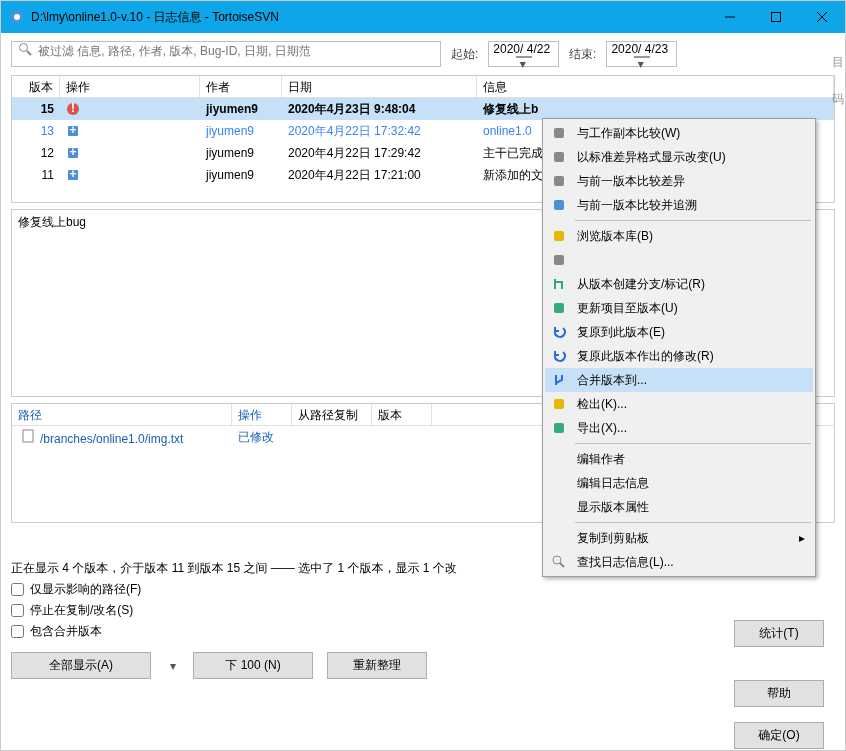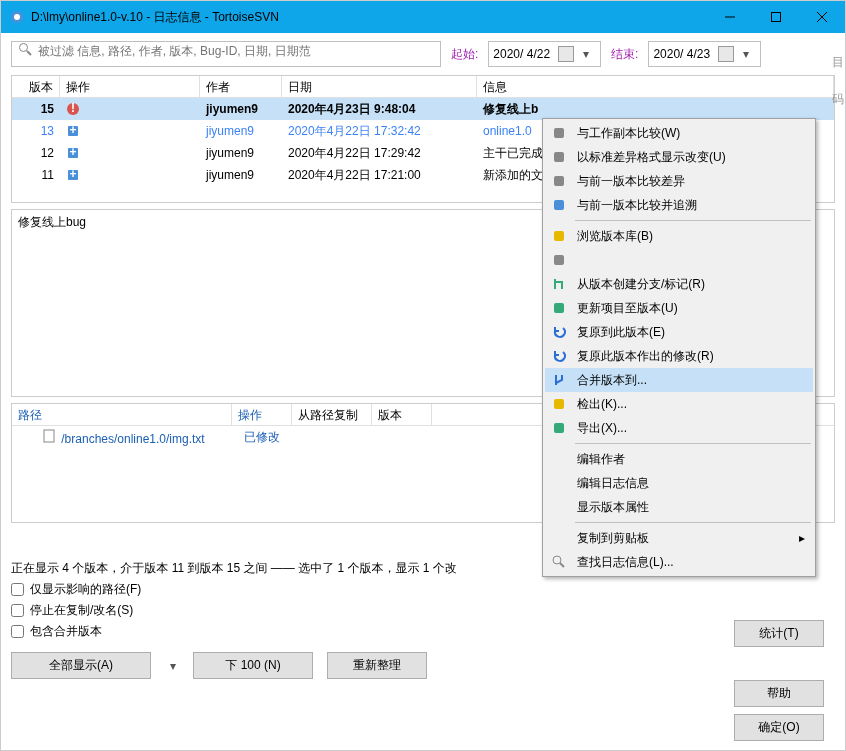--- a/index.html
+++ b/index.html
@@ -7,56 +7,56 @@
 .window{width:846px;height:751px;border:1px solid #ccc;background:#fff;}
 .titlebar{height:32px;display:flex;align-items:center;padding:0 0 0 8px;background:#0ea5e9;}
 .titlebar .icon{width:16px;height:16px;margin-right:6px;display:inline-flex;align-items:center;justify-content:center;}
 .titlebar .title{flex:1;font-size:12px;color:#000;}
 .winbtns{display:flex;}
 .winbtn{width:46px;height:32px;display:flex;align-items:center;justify-content:center;color:#000;}
 .searchbar{display:flex;align-items:center;padding:8px 10px;gap:6px;}
 .searchbox{flex:0 0 430px;height:26px;border:1px solid #bfbfbf;display:flex;align-items:flex-end;padding:8px 6px;background:#fff;}
 .searchbox .sicn{width:16px;height:16px;margin-right:4px;}
 .searchbox input{border:none;outline:none;flex:1;color:#666;background:transparent;}
-.lbl{margin:0 4px;color:#a21caf;}
-.datebox{display:flex;align-items:center;height:26px;border:1px solid #bfbfbf;padding:0 4px;background:#fff;}
+.lbl{margin:0 4px;color:#404040;}
+.datebox{display:flex;align-items:center;height:26px;border:1px solid #bfbfbf;padding:0 4px;background:#fff;flex-direction:column;}
 .datebox span{margin-right:4px;}
 .calicon{width:16px;height:16px;background:#e8e8e8;border:1px solid #999;margin-left:4px;}
 .drop{width:12px;height:12px;display:inline-flex;align-items:center;justify-content:center;color:#555;margin-left:2px;}
 .logtable{margin:0 10px;border:1px solid #ccc;height:128px;overflow:hidden;}
 .thead{display:flex;background:#fff;height:22px;border-bottom:1px solid #e0e0e0;}
 .thead .th{padding:3px 6px;border-right:1px solid #e0e0e0;font-weight:normal;color:#000;}
 .tbody .tr{display:flex;height:22px;align-items:center;}
 .tbody .tr.selected{background:#c5e0f7;font-weight:bold;}
 .tbody .tr.link{color:#3b82f6;}
 .td{padding:2px 6px;overflow:hidden;white-space:nowrap;}
 .c-rev{width:48px;text-align:right;}
 .c-act{width:140px;}
 .c-auth{width:82px;}
 .c-date{width:195px;}
 .c-msg{flex:1;}
 .op-icon{display:inline-block;width:14px;height:14px;vertical-align:middle;}
 .msgbox{margin:6px 10px 0;border:1px solid #ccc;height:188px;padding:4px 6px;color:#000;background:#fff;}
 .pathtable{margin:6px 10px 0;border:1px solid #ccc;height:120px;}
 .pthead{display:flex;height:22px;border-bottom:1px solid #e0e0e0;}
 .pthead .th{padding:3px 6px;border-right:1px solid #e0e0e0;}
-.ptbody .tr{display:flex;height:22px;align-items:center;text-align:center;}
+.ptbody .tr{display:flex;height:22px;align-items:center;}
 .p-path{width:220px;color:#1a5fb4;}
 .p-act{width:60px;color:#1a5fb4;}
 .p-copy{width:80px;}
 .p-rev{width:60px;}
 .fileicon{width:14px;height:14px;margin:0 4px;display:inline-flex;}
 .statusline{padding:6px 10px 2px;color:#000;margin-top:31px;}
 .chkline{padding:2px 10px;display:flex;align-items:center;}
 .chkline input{margin-right:6px;width:13px;height:13px;}
 .btnrow{display:flex;align-items:center;padding:10px;gap:14px;}
 .btn{border:1px solid #adadad;background:#e1e1e1;padding:4px 14px;min-width:90px;text-align:center;}
 .stat-btn{position:absolute;right:22px;top:620px;}
 .help-btn{position:absolute;right:22px;top:680px;}
-.ok-btn{position:absolute;right:22px;bottom:10px;}
+.ok-btn{position:absolute;right:22px;bottom:2px;}
 .ctxmenu{position:absolute;left:542px;top:118px;width:274px;background:#f0f0f0;border:1px solid #a0a0a0;box-shadow:2px 2px 4px rgba(0,0,0,0.3);padding:2px;}
 .mitem{display:flex;align-items:center;height:24px;padding:0 8px 0 4px;}
 .mitem .micn{width:20px;height:20px;margin-right:8px;display:inline-flex;align-items:center;justify-content:center;}
 .mitem .mtxt{flex:1;white-space:nowrap;}
 .mitem .marrow{margin-left:auto;}
 .mitem.highlighted{background:#c5e0f7;}
 .msep{height:1px;background:#c0c0c0;margin:3px 2px 3px 30px;}
 .sidebar-chars{position:absolute;right:2px;top:54px;color:#999;font-size:14px;writing-mode:horizontal-tb;}
 .sidebar-chars div{margin-bottom:20px;}
 .watermark{position:absolute;right:18px;bottom:16px;color:#ccc;font-size:11px;}

